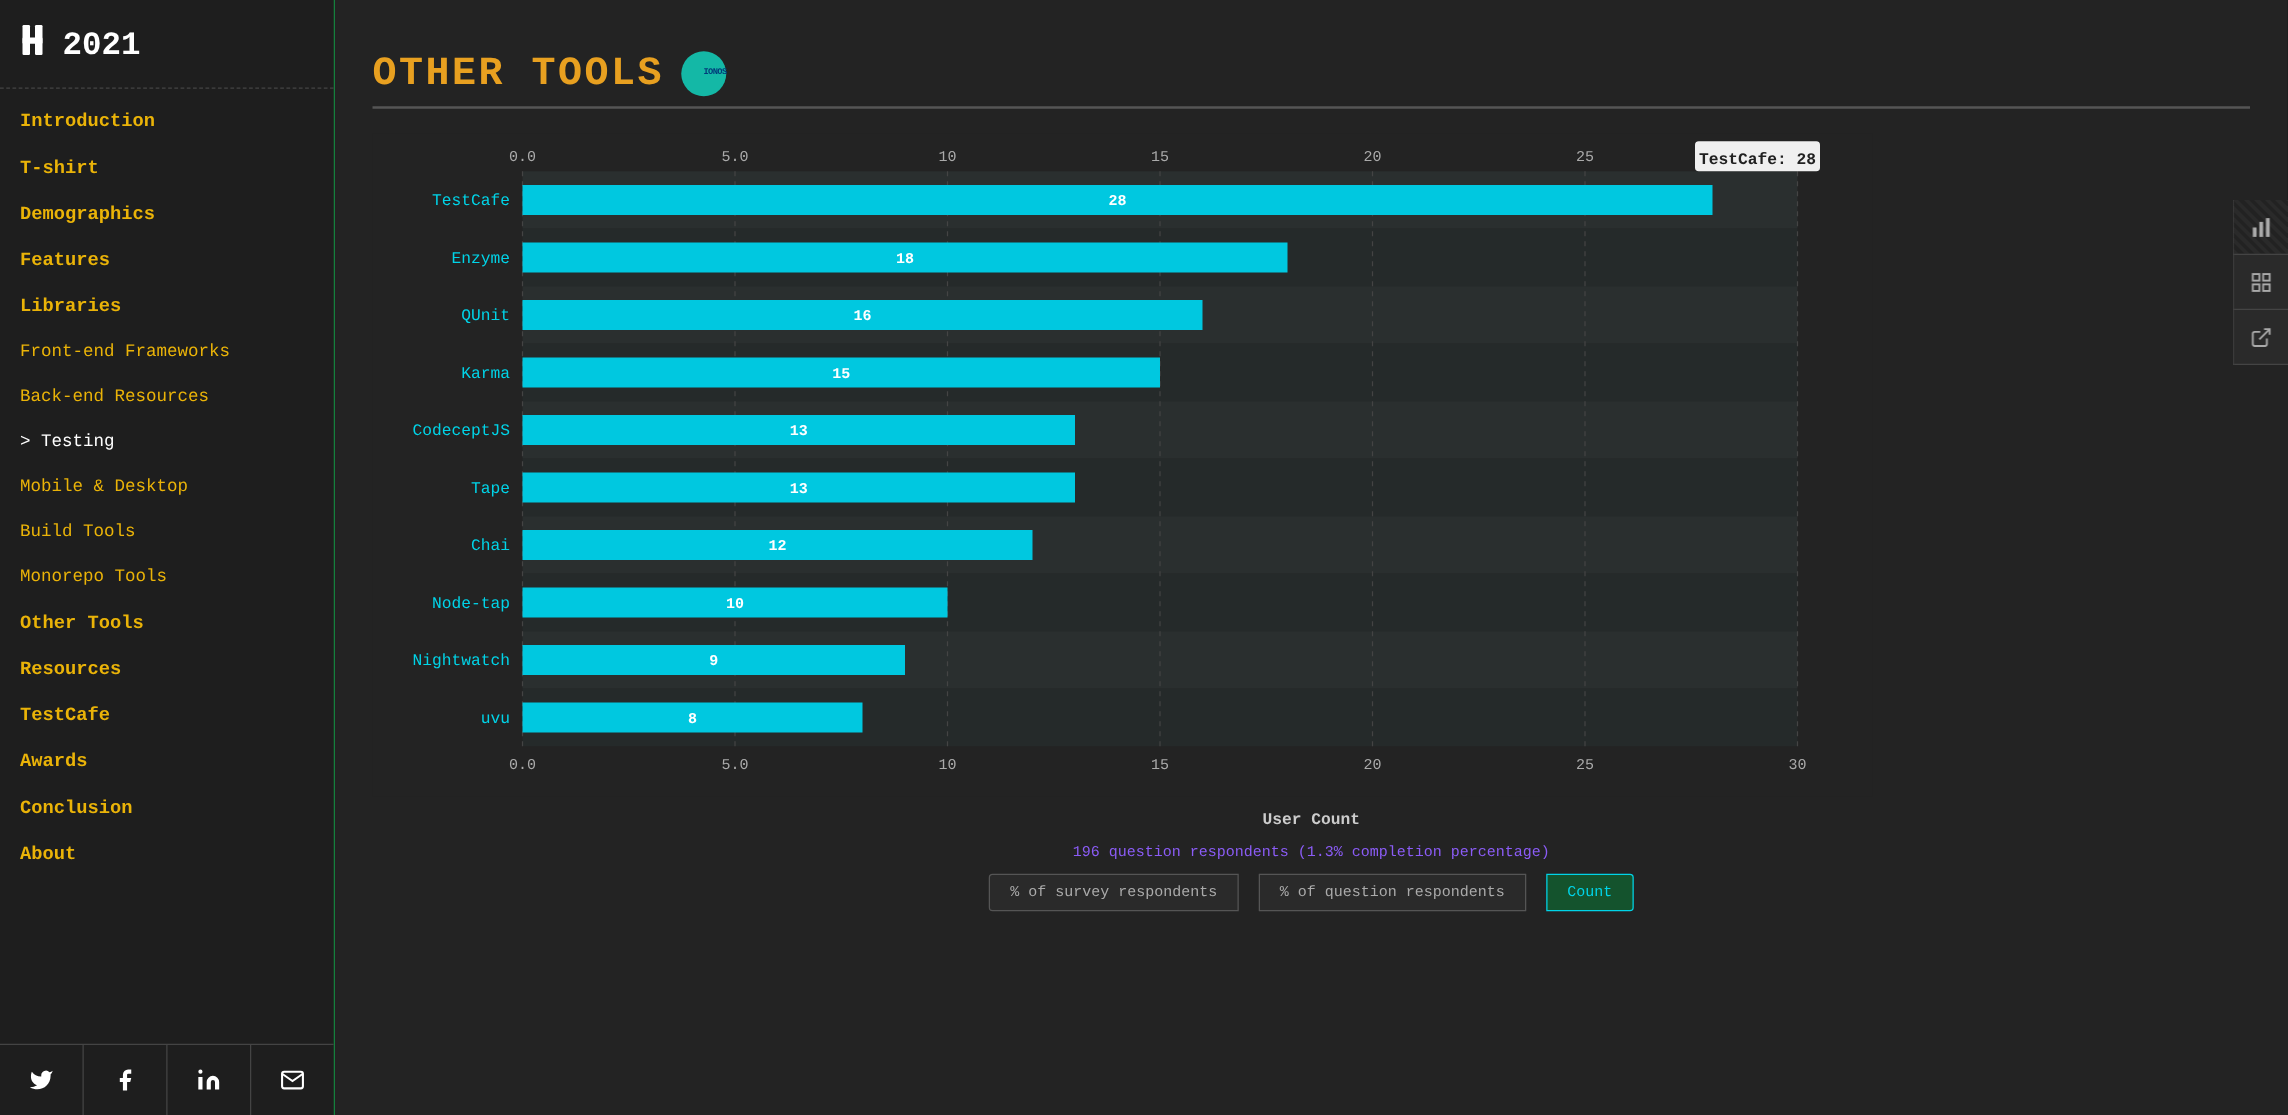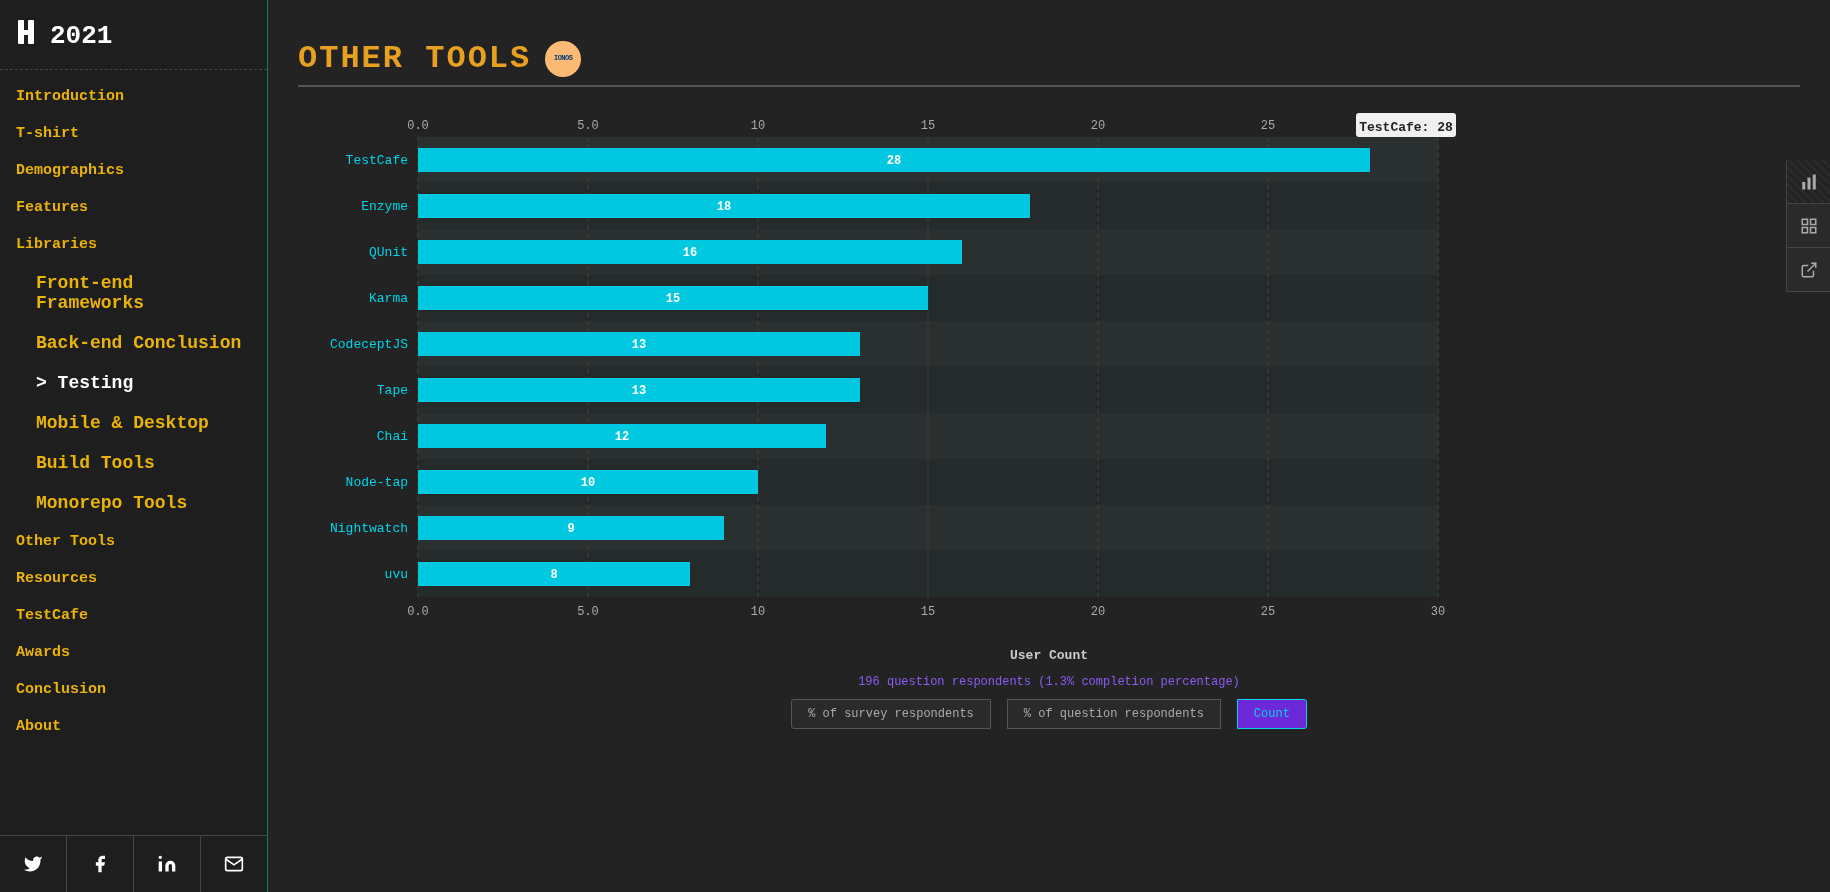--- a/index.html
+++ b/index.html
@@ -52,23 +52,23 @@
 
     .nav-item {
       padding: 10px 16px;
       cursor: pointer;
       font-size: 15px;
       color: #eab308;
       font-family: 'Courier New', Courier, monospace;
       font-weight: bold;
     }
     .nav-item.sub {
-      padding-left: 36px;
-      font-size: 18px;
-      font-weight: bold;
+      padding-left: 16px;
+      font-size: 14px;
+      font-weight: normal;
     }
     .nav-item.active {
       color: #fff;
     }
 
     #social-bar {
       display: flex;
       border-top: 1px solid #444;
     }
 
@@ -103,27 +103,27 @@
 
     #page-title {
       font-size: 32px;
       font-weight: 900;
       color: #e8a020;
       letter-spacing: 2px;
       font-family: 'Courier New', Courier, monospace;
     }
 
     #sponsor-badge {
-      background: #fdba74;
+      background: #14b8a6;
       border-radius: 50%;
       width: 36px;
       height: 36px;
       display: flex;
       align-items: center;
-      justify-content: center;
+      justify-content: flex-end;
       font-size: 7px;
       font-weight: bold;
       color: #003b7a;
       letter-spacing: -0.5px;
       text-align: center;
       line-height: 1.1;
     }
 
     #divider-line {
       height: 2px;
@@ -159,21 +159,21 @@
     .legend-btn {
       border: 1px solid #555;
       padding: 7px 16px;
       font-size: 12px;
       font-family: 'Courier New', Courier, monospace;
       cursor: pointer;
       background: #2a2a2a;
       color: #aaa;
     }
     .legend-btn:first-child { border-radius: 3px 0 0 3px; }
-    .legend-btn:last-child { border-radius: 0 3px 3px 0; background: #6d28d9; color: #00d4e8; border-color: #00d4e8; }
+    .legend-btn:last-child { border-radius: 0 3px 3px 0; background: #14532d; color: #00d4e8; border-color: #00d4e8; }
 
     
     #right-panel {
       position: fixed;
       right: 0;
       top: 160px;
       width: 44px;
       display: flex;
       flex-direction: column;
       background: #2a2a2a;
@@ -223,21 +223,21 @@
   </div>
 
   <nav id="nav-list">
 
   <div class="nav-item">Introduction</div>
       <div class="nav-item">T-shirt</div>
       <div class="nav-item">Demographics</div>
       <div class="nav-item">Features</div>
       <div class="nav-item">Libraries</div>
       <div class="nav-item sub">Front-end Frameworks</div>
-      <div class="nav-item sub">Back-end Conclusion</div>
+      <div class="nav-item sub">Back-end Resources</div>
       <div class="nav-item sub active">&gt; Testing</div>
       <div class="nav-item sub">Mobile &amp; Desktop</div>
       <div class="nav-item sub">Build Tools</div>
       <div class="nav-item sub">Monorepo Tools</div>
       <div class="nav-item">Other Tools</div>
       <div class="nav-item">Resources</div>
       <div class="nav-item">TestCafe</div>
       <div class="nav-item">Awards</div>
       <div class="nav-item">Conclusion</div>
       <div class="nav-item">About</div>

